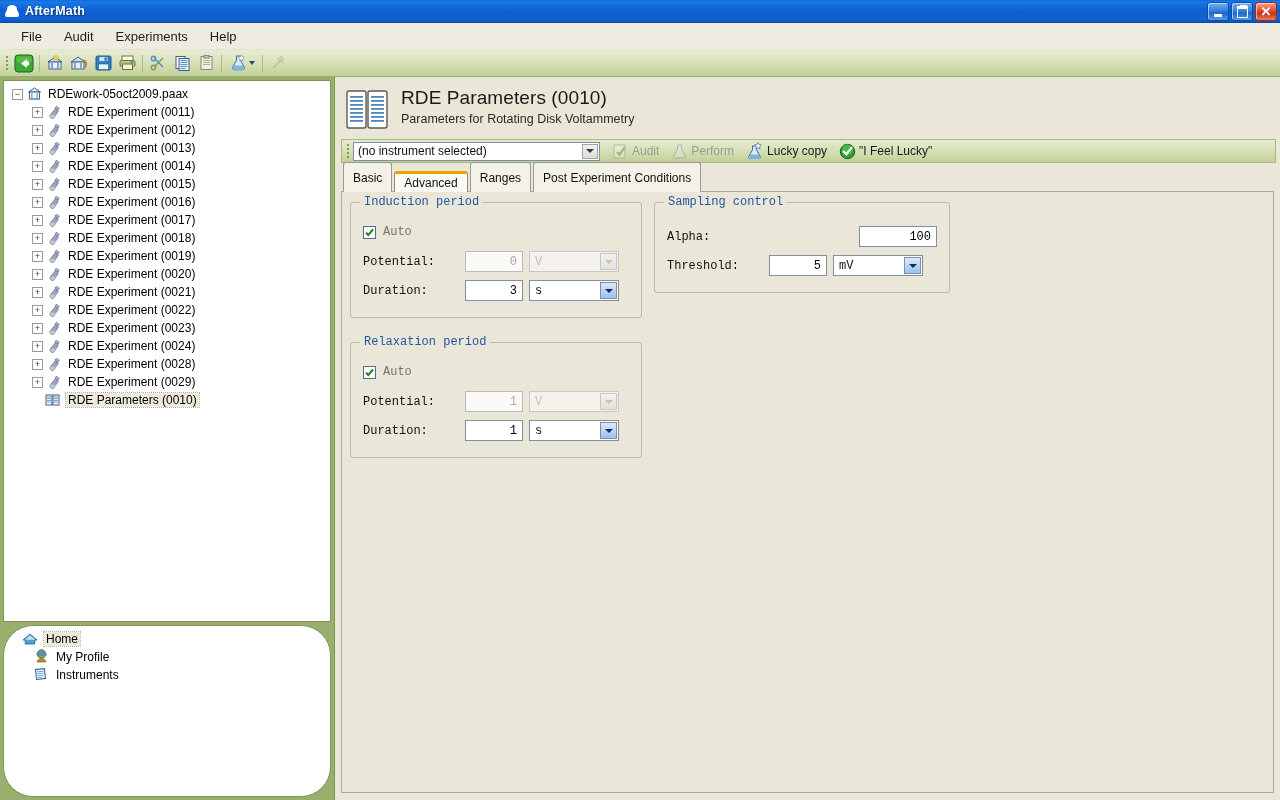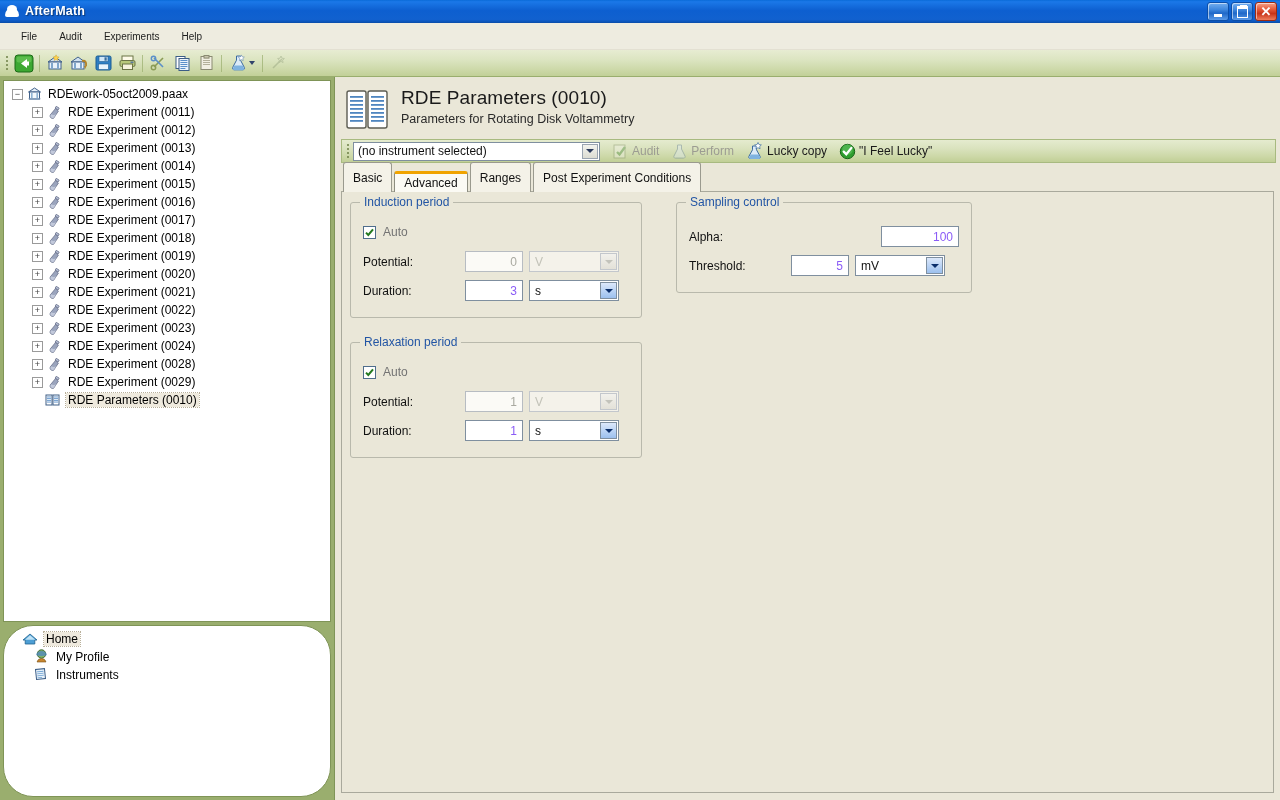--- a/index.html
+++ b/index.html
@@ -40,21 +40,21 @@
   .glyph-min{width:8px;height:3px;background:#fff;margin-top:7px;}
   .glyph-max{width:9px;height:8px;border:1.5px solid #fff;border-top-width:3px;position:relative;}
   .glyph-max:before{content:"";position:absolute;left:2px;top:-4px;width:7px;height:2px;background:#fff;}
   .glyph-close{color:#fff;font-size:13px;font-weight:bold;line-height:1;font-family:"Liberation Sans",sans-serif;}
 
   
   .menubar{
     height:26px;flex:0 0 26px;background:#eeece0;display:flex;align-items:center;
     padding-left:10px;border-bottom:1px solid #e3e0d2;
   }
-  .menu-item{padding:3px 11px;color:#1d1d1d;font-size:10px;cursor:default;}
+  .menu-item{padding:3px 11px;color:#1d1d1d;font-size:13px;cursor:default;}
 
   
   .toolbar{
     height:26px;flex:0 0 26px;
     background:linear-gradient(180deg,#e7ecd2 0%,#dbe4c0 40%,#cdd9a9 75%,#c2d098 100%);
     display:flex;align-items:center;border-bottom:1px solid #9aae6e;
     padding-left:3px;
   }
   .grip{width:7px;height:18px;display:flex;flex-direction:column;justify-content:center;align-items:center;gap:2px;margin-right:2px;}
   .grip i{display:block;width:2px;height:2px;background:#6c7f46;border-radius:50%;}
@@ -140,21 +140,21 @@
     height:21px;background:#fbfaf4;border-color:#8d8d80;border-top:3px solid #f0a300;
     padding-bottom:1px;
   }
 
   
   .tabpanel{
     flex:1 1 auto;margin:0 6px 6px 6px;background:#eae7d8;
     border:1px solid #a9a99c;border-top:1px solid #a9a99c;
     position:relative;top:-1px;padding:10px 0 0 0;box-sizing:border-box;min-height:0;
   }
-  .groups{display:flex;gap:34px;padding:0 8px;}
+  .groups{display:flex;gap:12px;padding:0 8px;font-family:Liberation Mono, monospace;}
   .group{
     border:1px solid #b9b9ac;border-radius:3px;position:relative;
     padding:16px 12px 12px 12px;box-sizing:border-box;
   }
   .group > .gtitle{
     position:absolute;top:-8px;left:9px;background:#eae7d8;padding:0 4px;
     color:#2255a4;font-size:12px;
   }
   .g-induction{width:292px;}
   .g-relax{width:292px;}
@@ -165,21 +165,21 @@
   .chkrow{display:flex;align-items:center;height:26px;margin-bottom:2px;}
   .chk{
     width:13px;height:13px;border:1px solid #4f6d8c;background:#fff;margin-right:7px;
     display:flex;align-items:center;justify-content:center;flex:0 0 13px;box-sizing:border-box;
   }
   .chk .tick{width:9px;height:9px;display:block;}
   .chklbl{font-size:12px;color:#737373;}
 
   .txtfield{
     width:58px;height:21px;border:1px solid #7f8f9f;background:#fff;box-sizing:border-box;
-    display:flex;align-items:center;justify-content:flex-end;padding-right:5px;font-size:12px;color:#8b5cf6;
+    display:flex;align-items:center;justify-content:flex-end;padding-right:5px;font-size:12px;color:#000000;
   }
   .txtfield.wide{width:80px;}
   .txtfield.disabled{color:#a9a9a0;border-color:#b7bcc2;background:#fbfaf6;}
   .unit{
     width:90px;height:21px;border:1px solid #7f8f9f;background:#fff;box-sizing:border-box;
     display:flex;align-items:center;font-size:12px;color:#111;padding-left:5px;position:relative;margin-left:6px;
   }
   .unit .ubtn{
     position:absolute;right:1px;top:1px;width:17px;height:17px;
     background:linear-gradient(180deg,#dce8fb 0%,#9cc0ee 100%);

